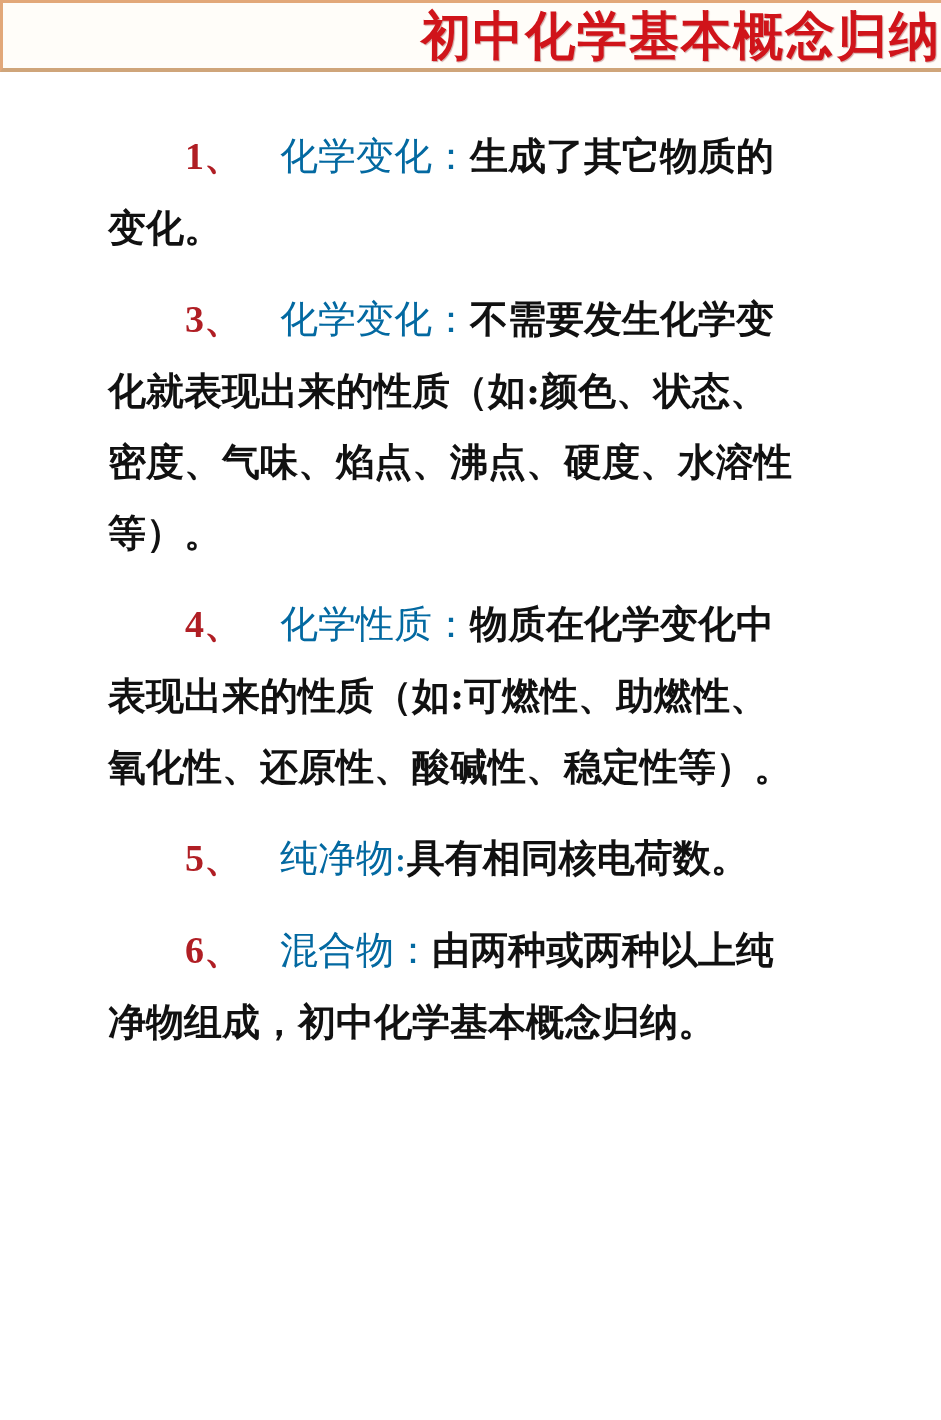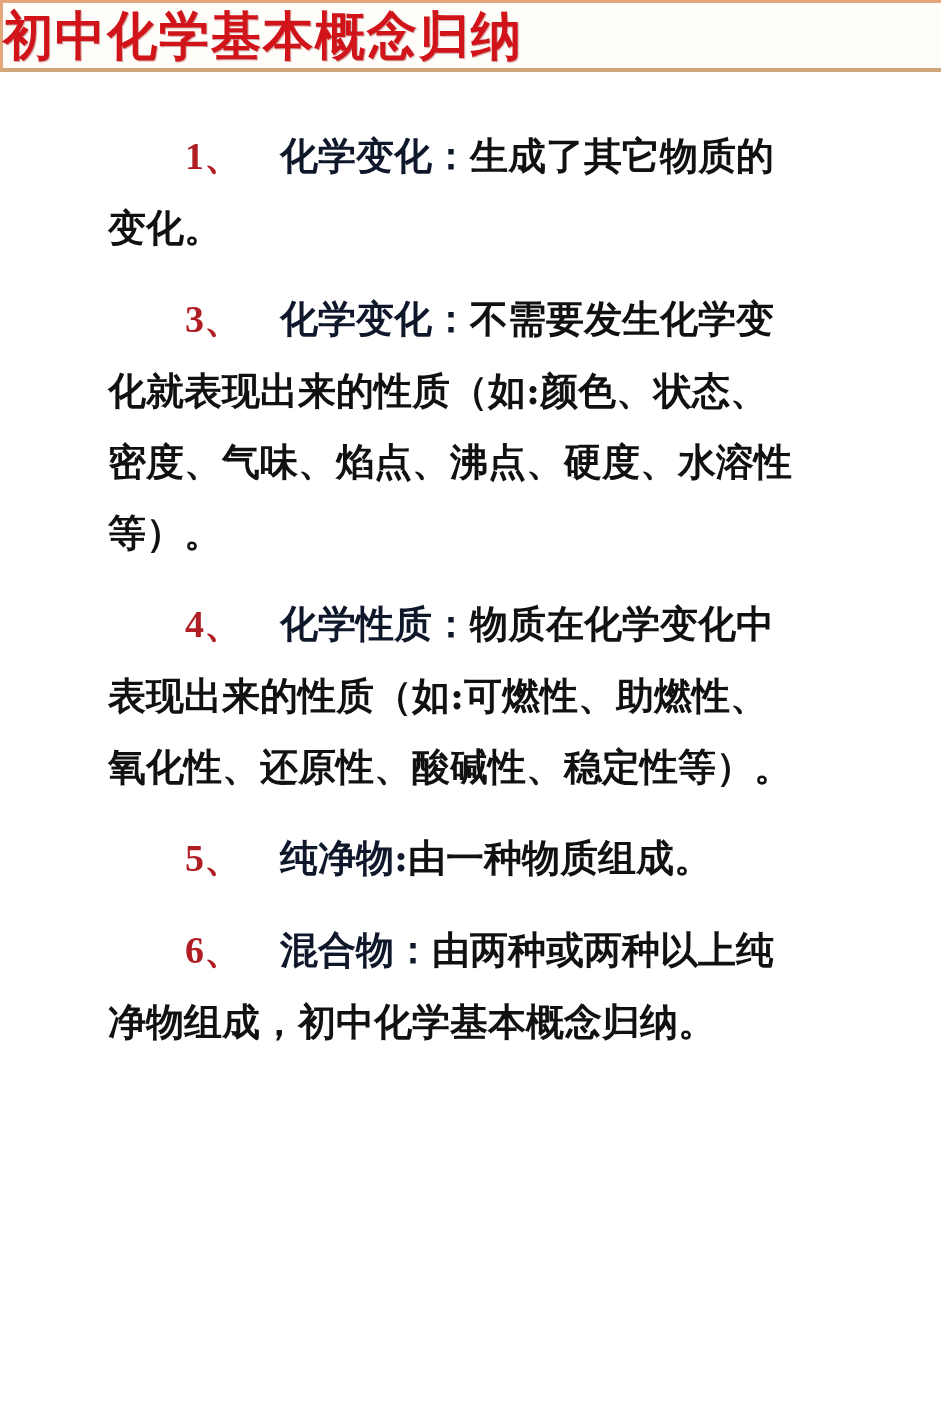--- a/index.html
+++ b/index.html
@@ -20,21 +20,21 @@
     top: 0;
     width: 941px;
     height: 72px;
     box-sizing: border-box;
     border-top: 3px solid #e2a87a;
     border-bottom: 4px solid #cfa57a;
     border-left: 3px solid #e2a87a;
     background: #fffdf9;
     display: flex;
     align-items: center;
-    justify-content: flex-start;
+    justify-content: flex-end;
   }
   .title-text {
     color: #d0141a;
     font-family: "DejaVu Sans", "Liberation Sans", sans-serif;
     font-weight: bold;
     font-size: 50px;
     letter-spacing: 2px;
     line-height: 1;
     text-shadow: 1px 1px 1px rgba(120,0,0,0.35);
     transform: scaleY(1.05);
@@ -57,22 +57,22 @@
   .num {
     color: #b01e24;
     font-family: "Liberation Serif", "DejaVu Serif", serif;
     font-weight: bold;
   }
   .num-gap {
     display: inline-block;
     width: 38px;
   }
   .term {
-    color: #0f172a;
-    font-weight: bold;
+    color: #0369a1;
+    font-weight: normal;
     text-align: right;
   }
   .desc {
     color: #111111;
     font-weight: bold;
   }
 </style>
 </head>
 <body>
 
@@ -82,18 +82,18 @@
 
 <div class="content">
 
   <p class="item"><span class="num">1、</span><span class="num-gap"></span><span class="term">化学变化：</span><span class="desc">生成了其它物质的变化。</span></p>
 
 
   <p class="item"><span class="num">3、</span><span class="num-gap"></span><span class="term">化学变化：</span><span class="desc">不需要发生化学变化就表现出来的性质（如:颜色、状态、密度、气味、焰点、沸点、硬度、水溶性等）。</span></p>
 
   <p class="item"><span class="num">4、</span><span class="num-gap"></span><span class="term">化学性质：</span><span class="desc">物质在化学变化中表现出来的性质（如:可燃性、助燃性、氧化性、还原性、酸碱性、稳定性等）。</span></p>
 
-  <p class="item"><span class="num">5、</span><span class="num-gap"></span><span class="term">纯净物:</span><span class="desc">由一种物质组成。</span></p>
+  <p class="item"><span class="num">5、</span><span class="num-gap"></span><span class="term">纯净物:</span><span class="desc">具有相同核电荷数。</span></p>
 
   <p class="item"><span class="num">6、</span><span class="num-gap"></span><span class="term">混合物：</span><span class="desc">由两种或两种以上纯净物组成，初中化学基本概念归纳。</span></p>
 
 
 </div>
 
 </body></html>

